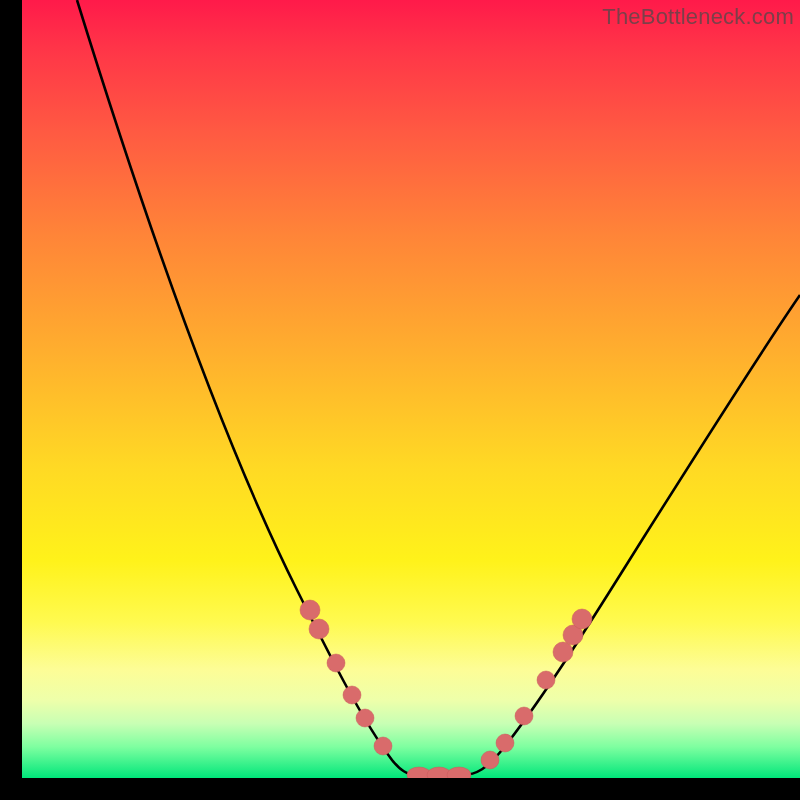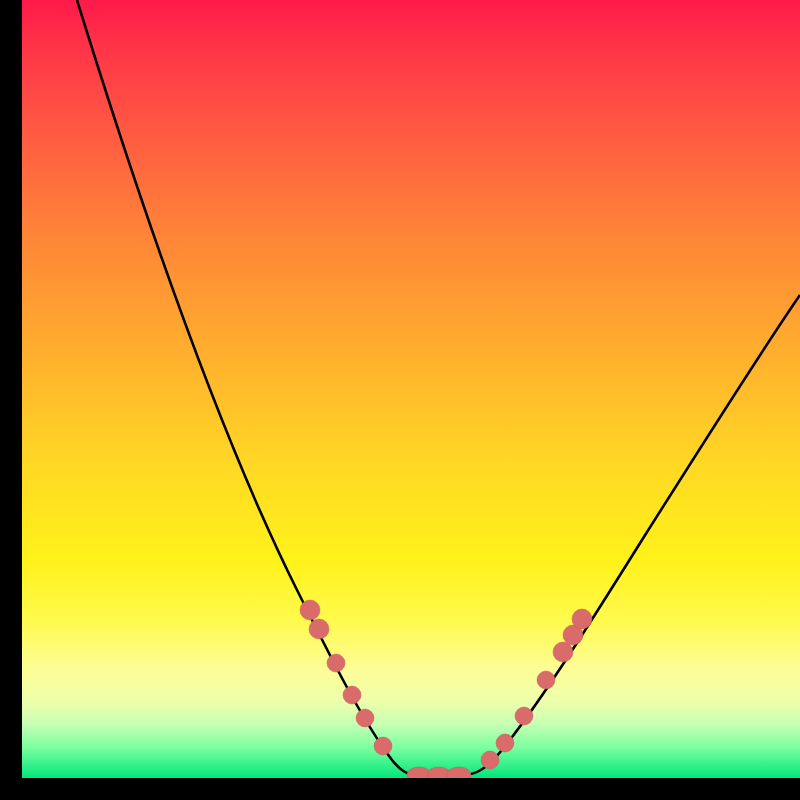--- a/index.html
+++ b/index.html
@@ -54,20 +54,21 @@
   .flatdot {
     fill: #d96b6b;
     stroke: #c85a5a;
     stroke-width: 0.5;
   }
 </style>
 </head>
 <body>
 
 <div class="frame">
+  <div class="watermark">TheBottleneck.com</div>
 
   <svg class="curve" viewBox="0 0 778 778">
     <path d="M 55 0
          C 120 210, 200 440, 275 590
          C 310 660, 340 720, 370 760
          C 378 770, 385 775, 395 775" fill="none" stroke="#000" stroke-width="2.6"></path>
 
     <path d="M 395 775 L 440 775" fill="none" stroke="#000" stroke-width="2.2"></path>
 
     <path d="M 440 775

